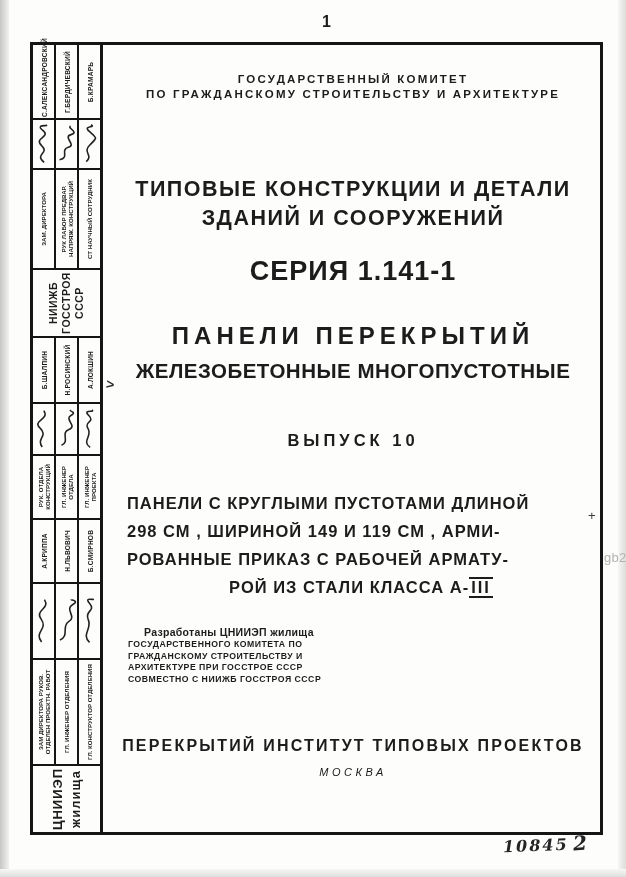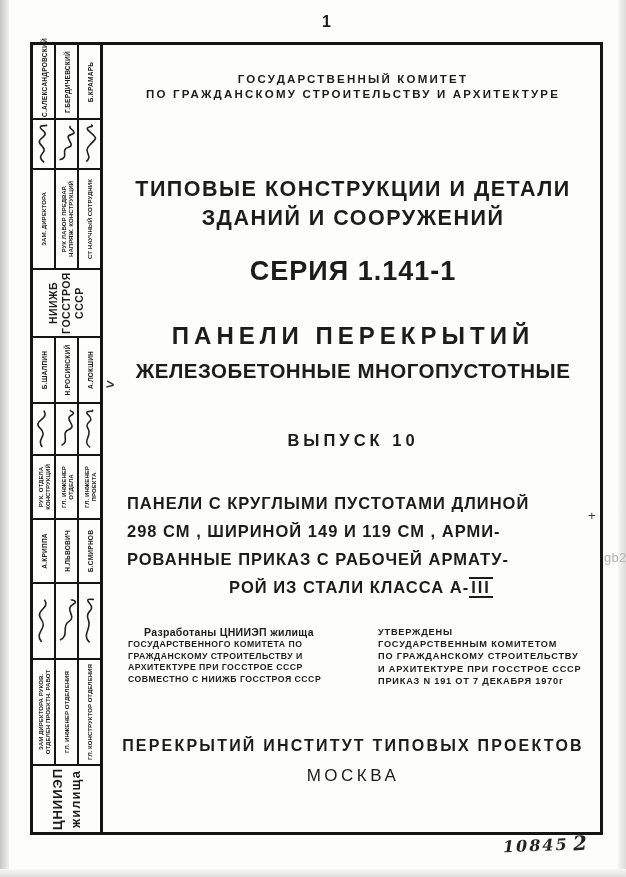--- a/index.html
+++ b/index.html
@@ -63,21 +63,21 @@
            border-bottom:2.5px solid #1c1c1c; line-height:1; padding:0 2px;
            letter-spacing:2px; }
 
   .devblock { position:absolute; left:128px; top:626px; width:246px; text-align:left; }
   .devblock .dl1 { font-size:10.5px; font-weight:bold; letter-spacing:.3px; margin-bottom:1px;margin-left:16px; }
   .devblock .dl  { font-size:8.7px;  font-weight:bold; letter-spacing:.5px; line-height:11.6px; }
   .appblock { position:absolute; left:378px; top:626px; width:220px; text-align:left;
               font-size:9.2px; font-weight:bold; letter-spacing:.8px; line-height:12.2px; }
 
   .inst  { top:737px; font-size:16px; font-weight:bold; letter-spacing:2.2px; }
-  .city  { top:766px; font-size:17px; letter-spacing:3.5px; font-weight:normal; }
+  .city  { top:766px; font-size:11px; letter-spacing:3.5px; font-weight:normal;font-style:italic; }
 
   .hw { position:absolute; font-family:"DejaVu Serif", serif; font-style:italic;
         font-weight:bold; color:#242424; }
   .hw-num  { left:503px; top:836px; font-size:16px; letter-spacing:2px; transform:rotate(-2deg); }
   .hw-sheet{ left:573px; top:831px; font-size:20px; transform:rotate(-4deg); }
   .mark-plus { position:absolute; left:588px; top:508px; font-size:13px; color:#3a3a3a; }
   .mark-tick { position:absolute; left:106px; top:376px; font-size:14px; color:#2c2c2c;
                font-style:italic; font-weight:bold; transform:rotate(8deg); }
   .watermark { position:absolute; left:604px; top:550px; font-size:13px;
                color:#b3b3b0; letter-spacing:.3px; }
@@ -278,27 +278,20 @@
   </div>
 
   <div class="devblock">
     <div class="dl1">Разработаны ЦНИИЭП жилища</div>
     <div class="dl">ГОСУДАРСТВЕННОГО КОМИТЕТА ПО</div>
     <div class="dl">ГРАЖДАНСКОМУ СТРОИТЕЛЬСТВУ И</div>
     <div class="dl">АРХИТЕКТУРЕ ПРИ ГОССТРОЕ СССР</div>
     <div class="dl">СОВМЕСТНО С НИИЖБ ГОССТРОЯ СССР</div>
   </div>
 
-  <div class="appblock">
-    <div>УТВЕРЖДЕНЫ</div>
-    <div>ГОСУДАРСТВЕННЫМ КОМИТЕТОМ</div>
-    <div>ПО ГРАЖДАНСКОМУ СТРОИТЕЛЬСТВУ</div>
-    <div>И АРХИТЕКТУРЕ ПРИ ГОССТРОЕ СССР</div>
-    <div>ПРИКАЗ N 191 ОТ 7 ДЕКАБРЯ 1970г</div>
-  </div>
 
   <div class="center inst">ПЕРЕКРЫТИЙ ИНСТИТУТ ТИПОВЫХ ПРОЕКТОВ</div>
   <div class="center city">МОСКВА</div>
 
   <div class="hw hw-num">10845</div>
   <div class="hw hw-sheet">2</div>
 
   <div class="mark-plus">+</div>
   <div class="mark-tick">&gt;</div>
 

